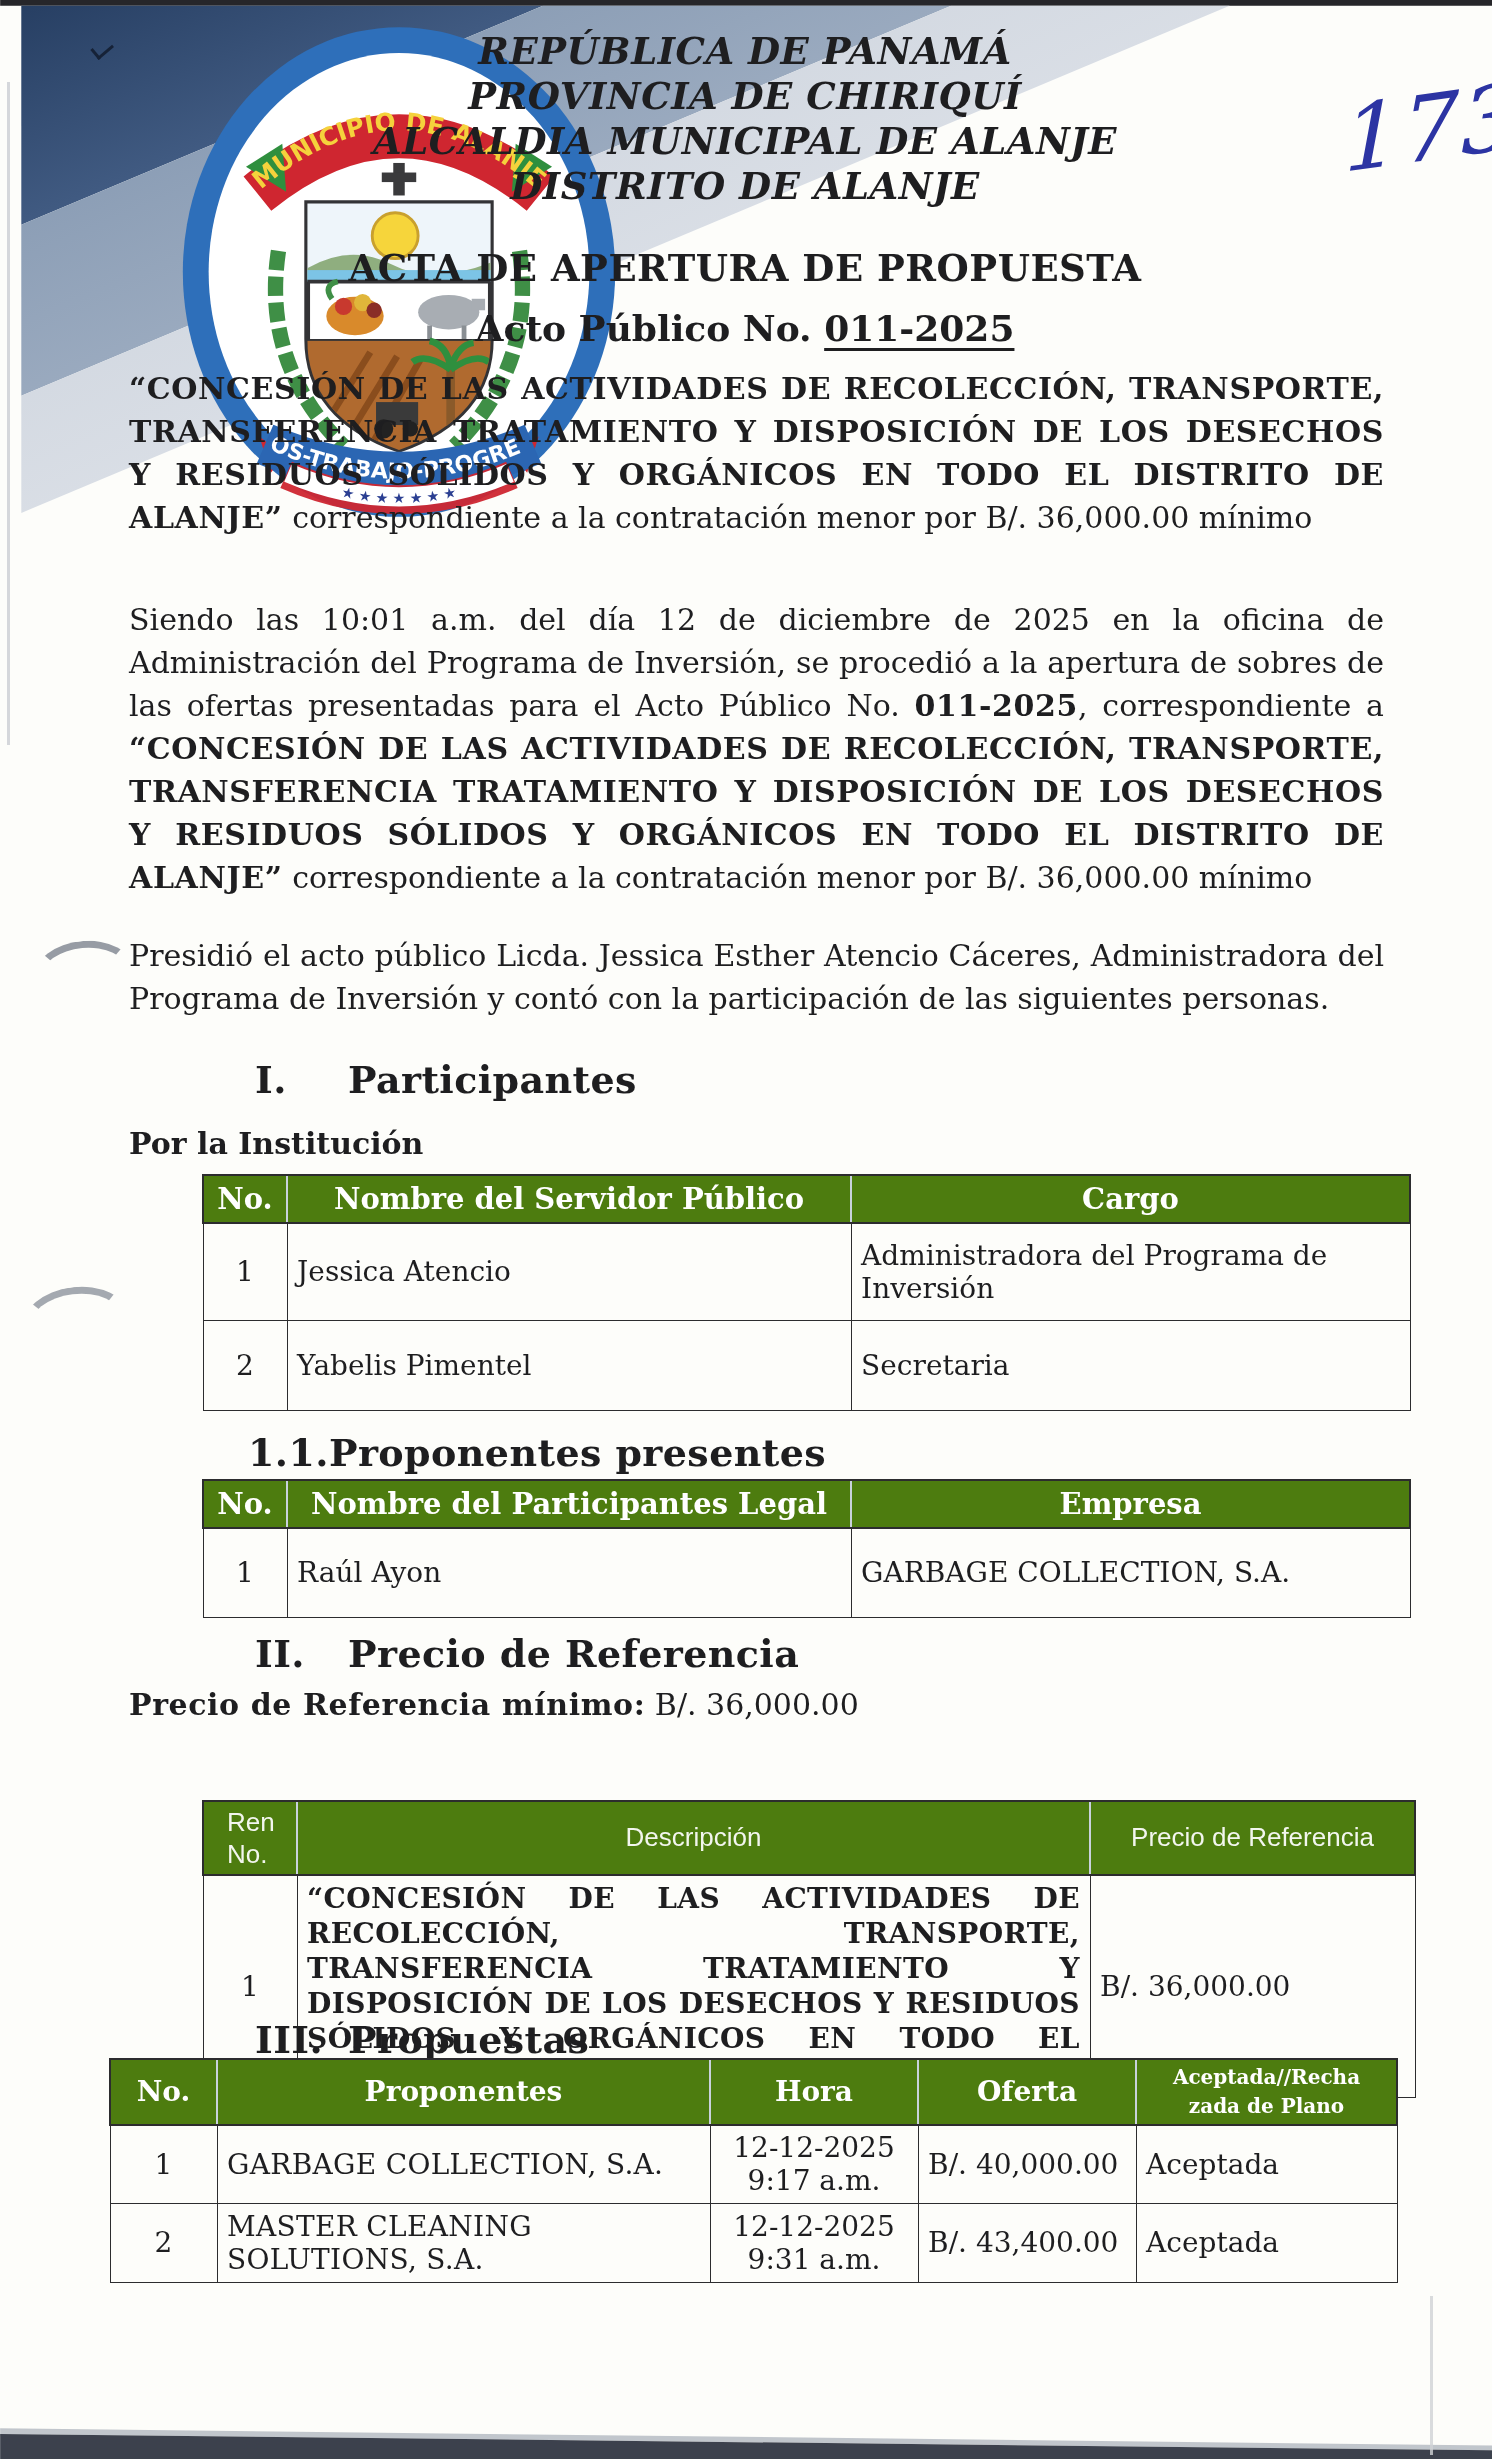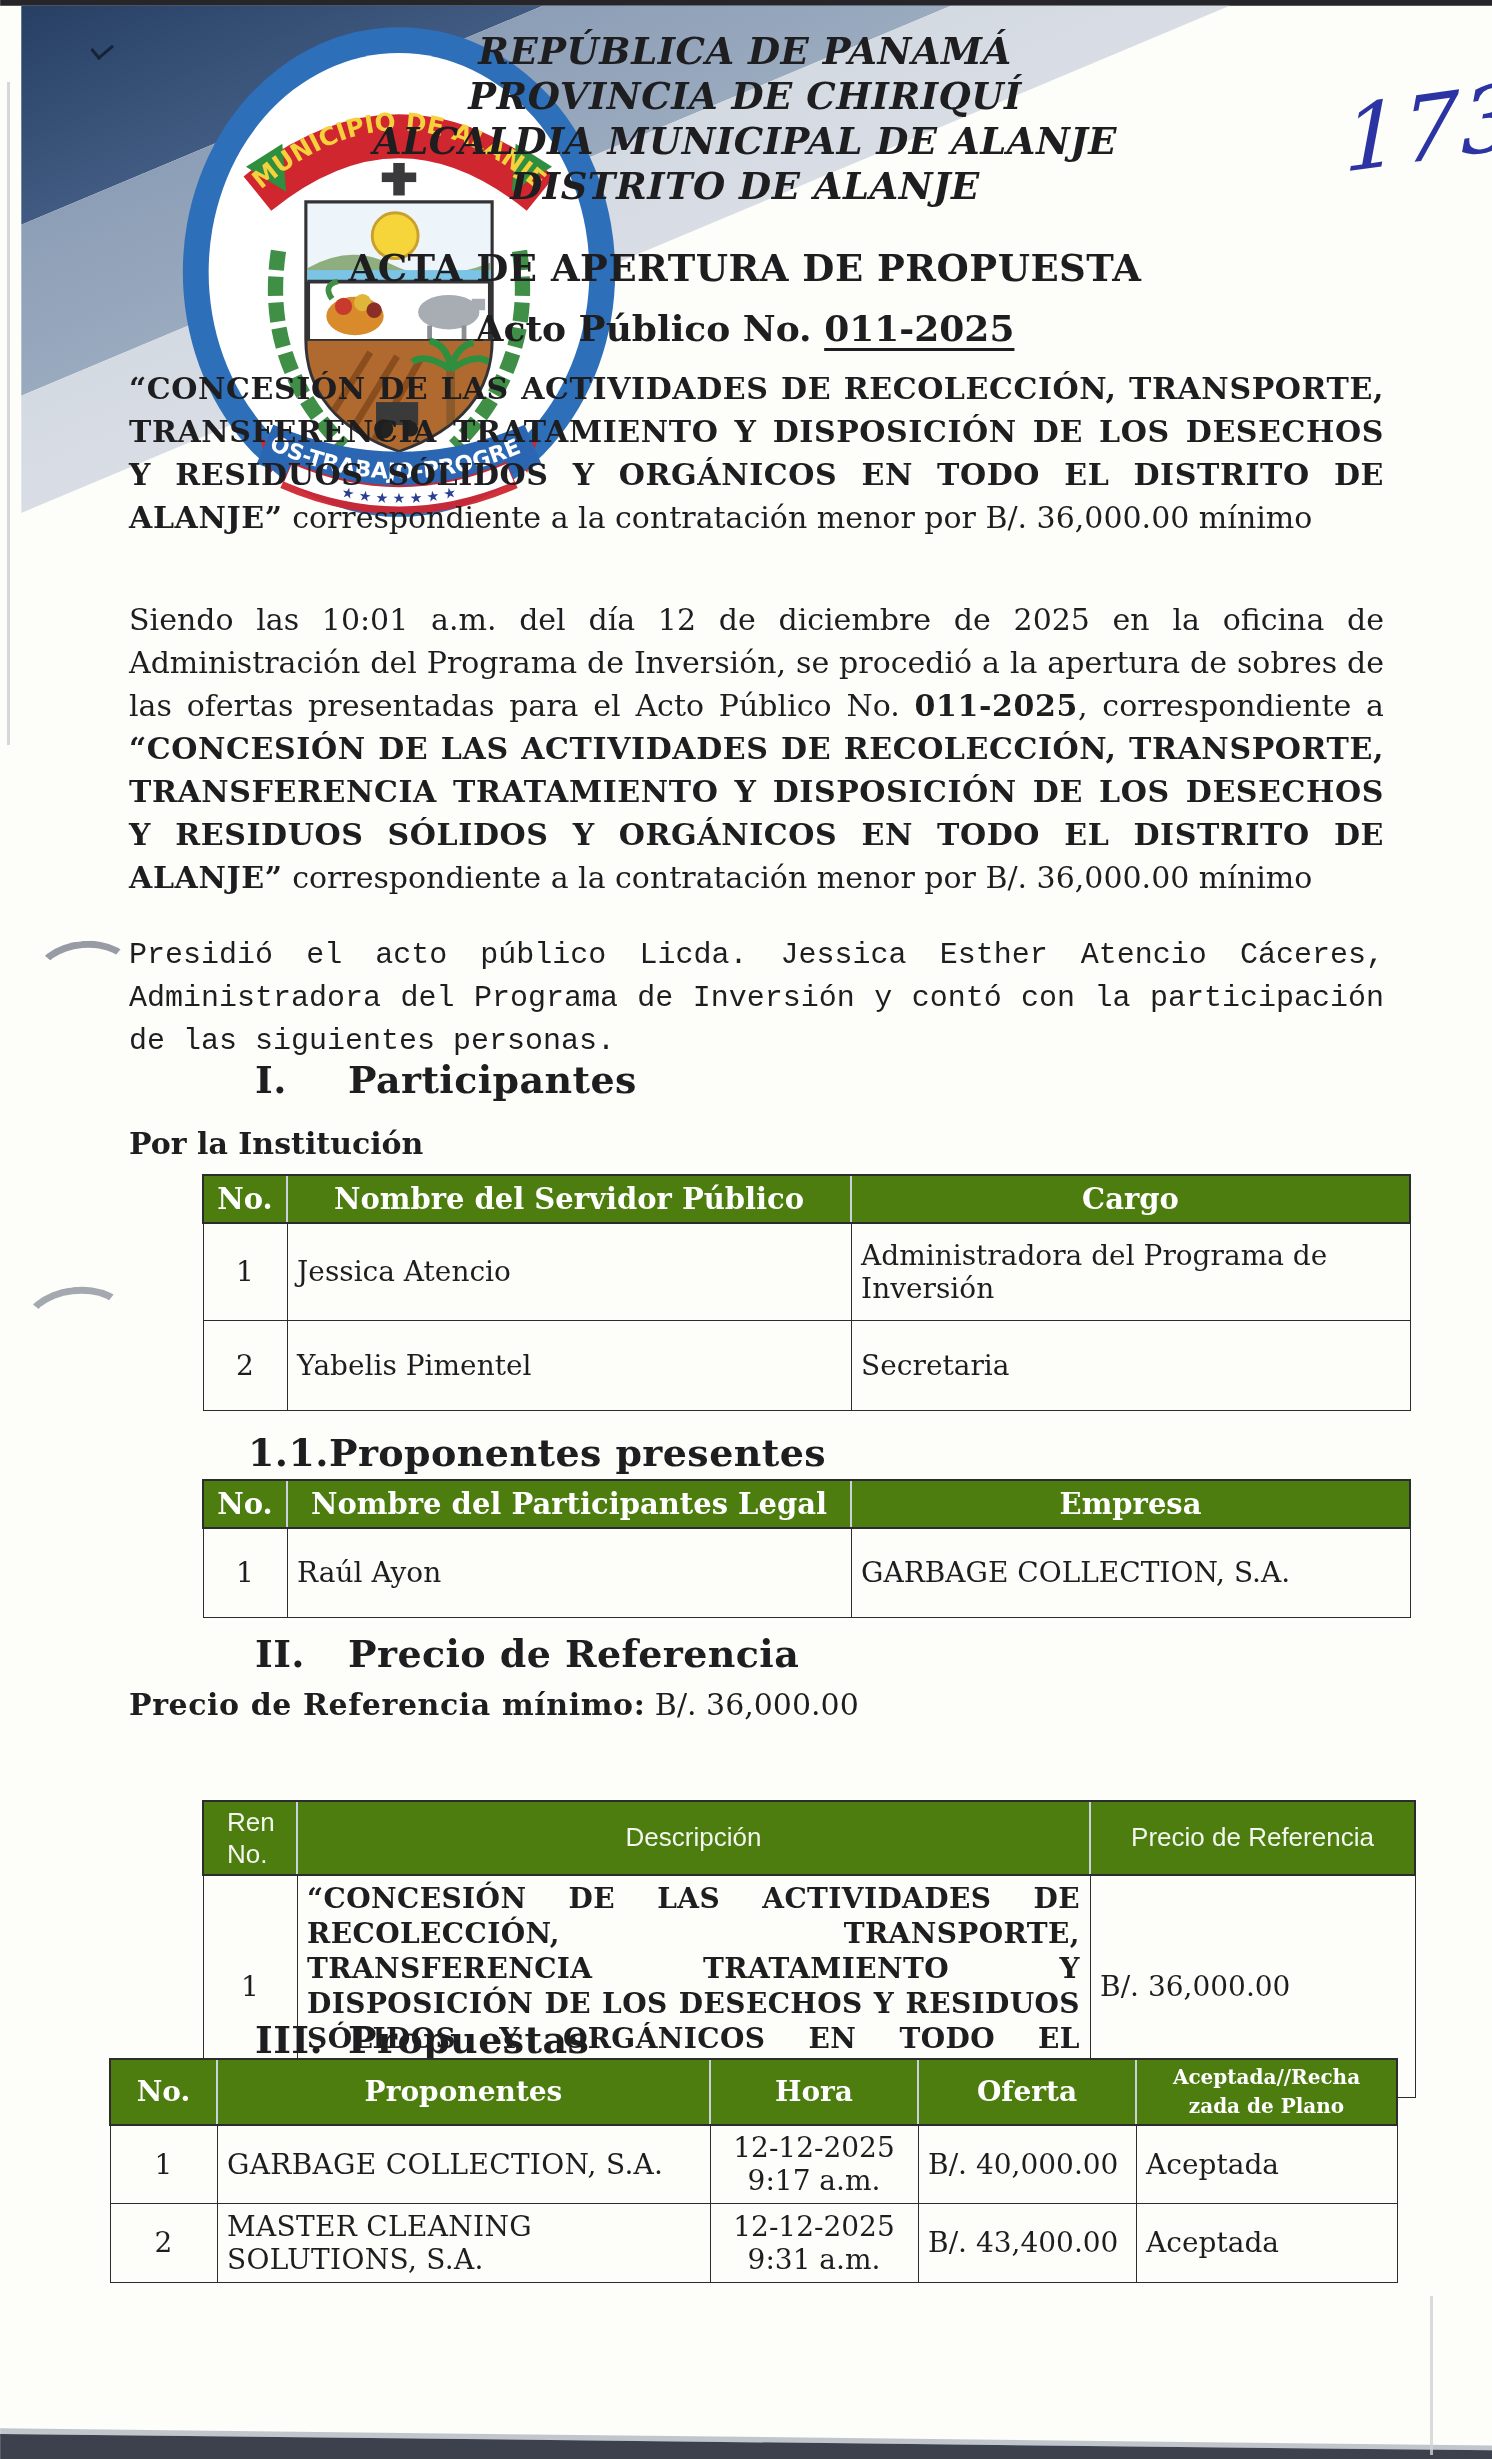--- a/index.html
+++ b/index.html
@@ -19,21 +19,21 @@
   #act-line .u{text-decoration:underline;text-underline-offset:6.7px;text-decoration-thickness:2.9px;}
   
   #folio{position:absolute;left:1343px;top:75px;z-index:4;color:#2c34a3;
          font-family:"DejaVu Serif",serif;font-style:italic;font-weight:400;font-size:90px;
          transform:rotate(-8deg) skewX(-8deg);letter-spacing:1.9px;}
   
   .para{position:absolute;left:129px;width:1255px;font-size:30px;line-height:43px;
         text-align:justify;z-index:3;}
   #p1{top:367px;}
   #p2{top:598px;}
-  #p3{top:934px;font-family:Liberation Mono, monospace;}
+  #p3{top:934px;}
   .b{font-weight:bold;letter-spacing:0.6px;}
   
   .sechead{position:absolute;left:142px;font-size:38px;font-weight:bold;z-index:3;letter-spacing:0.4px;}
   #sec1{top:1057px;} #sec11{top:1430px;} #sec2{top:1631px;} #sec3{top:2017px;}
   .snum{display:inline-block;margin-left:113px;min-width:93px;}
   .snum11{display:inline-block;margin-left:106px;min-width:77px;}
   #sub-inst{position:absolute;left:129px;top:1126px;font-size:30px;font-weight:bold;z-index:3;}
   #refline{position:absolute;left:129px;top:1687px;font-size:30px;z-index:3;}
   
   table.doc{position:absolute;border-collapse:collapse;table-layout:fixed;z-index:3;

